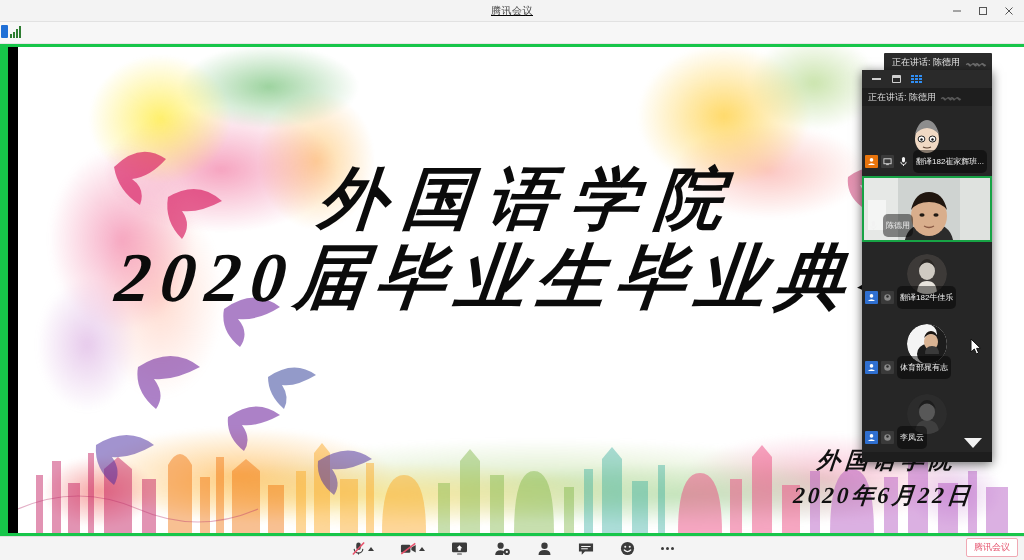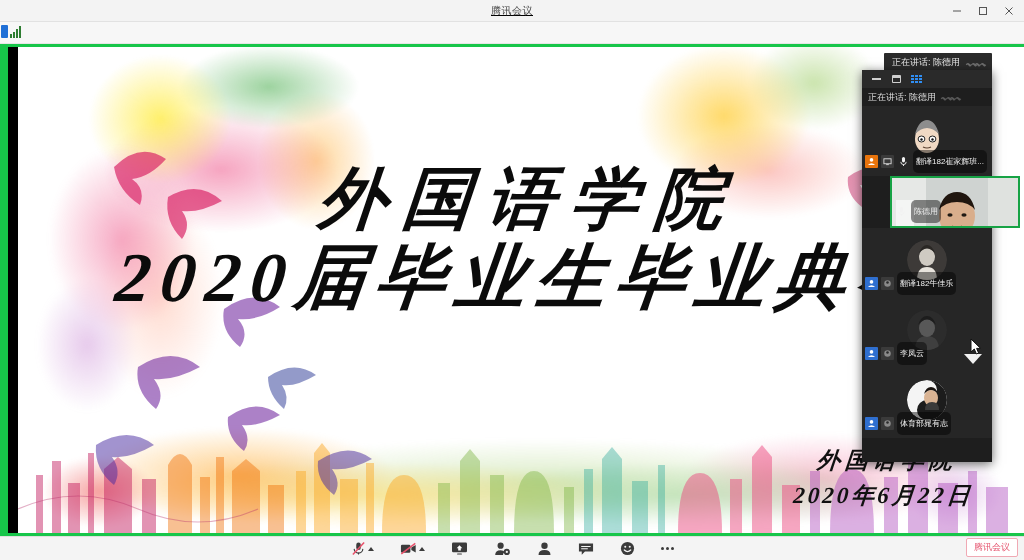--- a/index.html
+++ b/index.html
@@ -143,21 +143,21 @@
   .ic-grid i{ background:#2f8ef4; display:block; }
 
   .vp-speaking{
     height:18px; background:#1e1e1e; color:#dcdcdc; font-size:9px;
     display:flex; align-items:center; padding-left:6px;
   }
   .vp-speaking .waves{ margin-left:5px; color:#8a8a8a; letter-spacing:-2px; font-size:11px; opacity:.55;}
 
   .tiles{ position:relative; height:356px; }
   .tile{ position:relative; width:130px; height:70px; background:#262626; overflow:hidden; }
-  .tile.big{ height:52px;margin-left:28px; }
+  .tile.big{ height:66px; }
   .tile.active{ border:2px solid #17a345; }
 
   .avatar{
     position:absolute; left:50%; top:46%; transform:translate(-50%,-50%);
     width:40px; height:40px; border-radius:50%; overflow:hidden;
   }
   .tile-cam{ position:absolute; inset:0; }
 
   .tag{
     position:absolute; left:3px; bottom:3px; display:flex; align-items:center; gap:3px;
@@ -461,47 +461,20 @@
                 <circle cx="5" cy="4" r="1.4" fill="#2b2b2b"></circle>
               </svg>
           </span>
           <span class="nm">翻译182牛佳乐</span>
         </div>
       </div>
 
       <div class="tile">
         <div class="avatar">
           <svg viewBox="0 0 40 40" width="40" height="40">
-            <circle cx="20" cy="20" r="20" fill="#2c2c2c"></circle>
-            <path d="M8 40 q0 -14 12 -14 q12 0 12 14Z" fill="#3f3f3f"></path>
-            <ellipse cx="20" cy="18" rx="8" ry="9" fill="#585858"></ellipse>
-            <path d="M11 15 q9 -11 18 0 q-3 -9 -9 -9 q-6 0 -9 9Z" fill="#1d1d1d"></path>
-          </svg>
-        </div>
-        <div class="tag">
-          <span class="chip blue">
-            <svg width="9" height="9" viewBox="0 0 10 10">
-                <circle cx="5" cy="3.2" r="2" fill="#fff"></circle>
-                <path d="M1 9 q4 -4 8 0Z" fill="#fff"></path>
-              </svg>
-          </span>
-          <span class="chip dark">
-            <svg width="9" height="9" viewBox="0 0 10 10">
-                <circle cx="5" cy="5" r="3.6" fill="#8a8a8a"></circle>
-                <circle cx="5" cy="4" r="1.4" fill="#2b2b2b"></circle>
-              </svg>
-          </span>
-          <span class="nm">李凤云</span>
-        </div>
-        <div class="chev"></div>
-      </div>
-
-      <div class="tile">
-        <div class="avatar">
-          <svg viewBox="0 0 40 40" width="40" height="40">
             <circle cx="20" cy="20" r="20" fill="#f4f4f4"></circle>
             <path d="M20 0 a20 20 0 0 1 0 40 a10 10 0 0 1 0 -20 a10 10 0 0 0 0 -20Z" fill="#1c1c1c"></path>
             <circle cx="20" cy="10" r="3" fill="#f4f4f4"></circle>
               <circle cx="20" cy="30" r="3" fill="#1c1c1c"></circle>
             <ellipse cx="24" cy="18" rx="7" ry="8" fill="#d9b393"></ellipse>
             <path d="M17 14 q7 -8 14 0 q-2 -7 -7 -7 q-5 0 -7 7Z" fill="#1a1410"></path>
             <path d="M18 30 q0 -8 7 -8 q7 0 7 8Z" fill="#3a3a3a"></path>
           </svg>
         </div>
         <div class="tag">
@@ -512,20 +485,47 @@
               </svg>
           </span>
           <span class="chip dark">
             <svg width="9" height="9" viewBox="0 0 10 10">
                 <circle cx="5" cy="5" r="3.6" fill="#8a8a8a"></circle>
                 <circle cx="5" cy="4" r="1.4" fill="#2b2b2b"></circle>
               </svg>
           </span>
           <span class="nm">体育部晁有志</span>
         </div>
+      </div>
+
+      <div class="tile">
+        <div class="avatar">
+          <svg viewBox="0 0 40 40" width="40" height="40">
+            <circle cx="20" cy="20" r="20" fill="#2c2c2c"></circle>
+            <path d="M8 40 q0 -14 12 -14 q12 0 12 14Z" fill="#3f3f3f"></path>
+            <ellipse cx="20" cy="18" rx="8" ry="9" fill="#585858"></ellipse>
+            <path d="M11 15 q9 -11 18 0 q-3 -9 -9 -9 q-6 0 -9 9Z" fill="#1d1d1d"></path>
+          </svg>
+        </div>
+        <div class="tag">
+          <span class="chip blue">
+            <svg width="9" height="9" viewBox="0 0 10 10">
+                <circle cx="5" cy="3.2" r="2" fill="#fff"></circle>
+                <path d="M1 9 q4 -4 8 0Z" fill="#fff"></path>
+              </svg>
+          </span>
+          <span class="chip dark">
+            <svg width="9" height="9" viewBox="0 0 10 10">
+                <circle cx="5" cy="5" r="3.6" fill="#8a8a8a"></circle>
+                <circle cx="5" cy="4" r="1.4" fill="#2b2b2b"></circle>
+              </svg>
+          </span>
+          <span class="nm">李凤云</span>
+        </div>
+        <div class="chev"></div>
       </div>
 
     </div>
   </div>
 
   <svg class="cursor" width="12" height="18" viewBox="0 0 12 18">
     <path d="M1 1 L1 14 L4.3 11 L6.4 16 L8.6 15 L6.6 10.4 L10.6 10.4Z" fill="#fff" stroke="#111" stroke-width="1"></path>
   </svg>
 
   <div class="toolbar">

